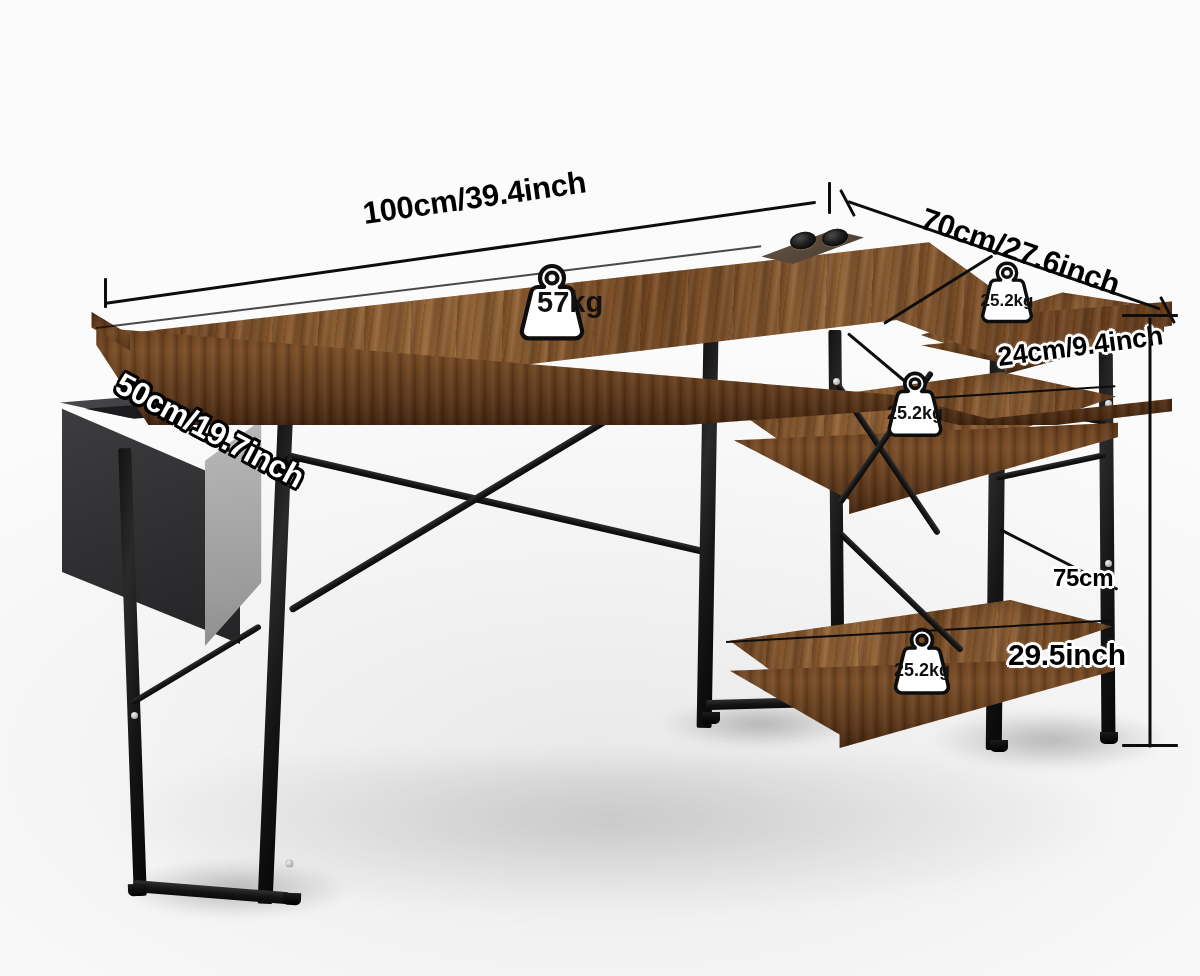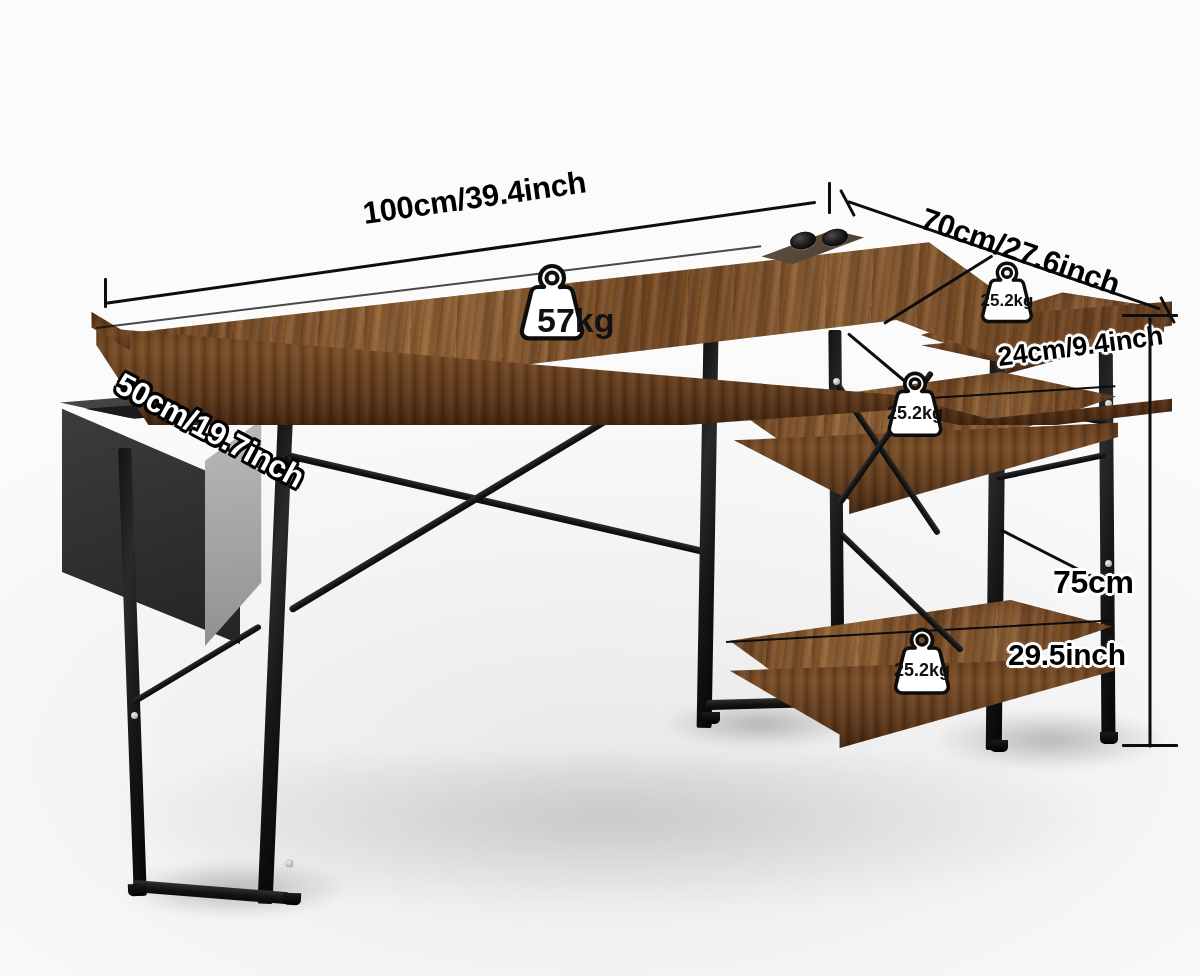--- a/index.html
+++ b/index.html
@@ -263,34 +263,34 @@
 
   <div>
     <div class="dimtext haloed" style="left:998px;top:342px;font-size:27px;transform:rotate(-7.5deg);transform-origin:0 50%;">24cm/9.4inch</div>
   </div>
 
   <div>
     <div class="tick" style="left:1122px;top:314px;width:56px;height:3px;"></div>
     <div class="dimline" style="left:1150px;top:316px;width:430px;transform:rotate(90deg);"></div>
     <div class="tick" style="left:1122px;top:744px;width:56px;height:3px;"></div>
     <div class="leader" style="left:1000px;top:528px;width:132px;transform:rotate(27deg);"></div>
-    <div class="dimtext haloed" style="left:1053px;top:564px;font-size:32px;">75cm</div>
+    <div class="dimtext haloed" style="left:1053px;top:564px;font-size:24px;">75cm</div>
     <div class="dimtext haloed" style="left:1008px;top:638px;font-size:30px;">29.5inch</div>
   </div>
 
   <div>
     <div class="leader" style="left:884px;top:322px;width:128px;transform:rotate(-32deg);"></div>
     <div class="leader" style="left:848px;top:332px;width:92px;transform:rotate(40deg);"></div>
   </div>
 
   <div class="badge" style="left:504px;top:262px;width:96px;height:82px;">
     <svg width="96" height="82" viewBox="0 0 96 82">
       <path d="M48 4 a12 12 0 0 1 12 12 a12 12 0 0 1 -4.2 9.1 L58 25 h4 a7 7 0 0 1 6.9 5.6 L78 68 a7 7 0 0 1 -6.9 8.4 H24.9 A7 7 0 0 1 18 68 L27.1 30.6 A7 7 0 0 1 34 25 h4 l2.2 -0.1 A12 12 0 0 1 36 16 A12 12 0 0 1 48 4 Z M48 10.5 a5.5 5.5 0 1 0 0 11 a5.5 5.5 0 0 0 0 -11 Z" fill="#ffffff" stroke="#0d0d0d" stroke-width="4.2" stroke-linejoin="round"></path>
     </svg>
-    <div class="btext" style="top:39px;font-size:34px;margin-left:33px;">57kg</div>
+    <div class="btext" style="top:24px;font-size:29px;margin-left:33px;">57kg</div>
   </div>
 
   <div class="badge" style="left:968px;top:260px;width:78px;height:66px;">
     <svg width="78" height="66" viewBox="0 0 96 82">
       <path d="M48 4 a12 12 0 0 1 12 12 a12 12 0 0 1 -4.2 9.1 L58 25 h4 a7 7 0 0 1 6.9 5.6 L78 68 a7 7 0 0 1 -6.9 8.4 H24.9 A7 7 0 0 1 18 68 L27.1 30.6 A7 7 0 0 1 34 25 h4 l2.2 -0.1 A12 12 0 0 1 36 16 A12 12 0 0 1 48 4 Z M48 10.5 a5.5 5.5 0 1 0 0 11 a5.5 5.5 0 0 0 0 -11 Z" fill="#ffffff" stroke="#0d0d0d" stroke-width="4.2" stroke-linejoin="round"></path>
     </svg>
     <div class="btext" style="top:31px;font-size:17px;">25.2kg</div>
   </div>
 
   <div class="badge" style="left:874px;top:370px;width:82px;height:70px;">

